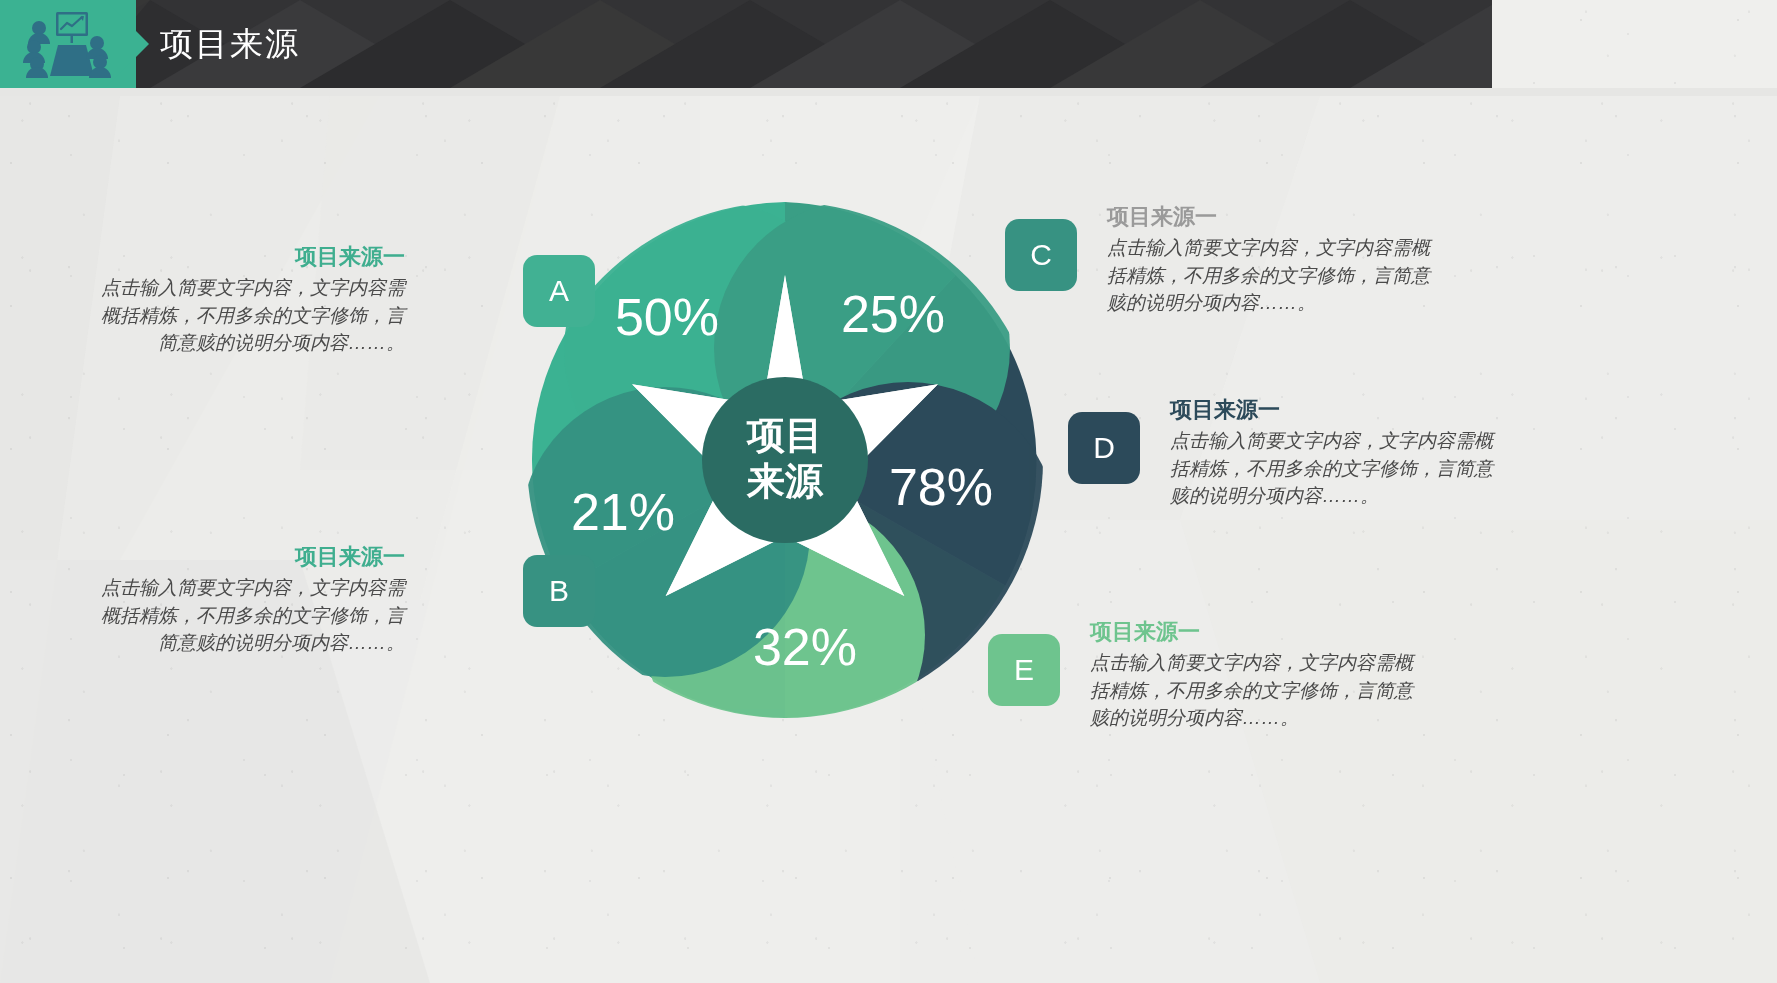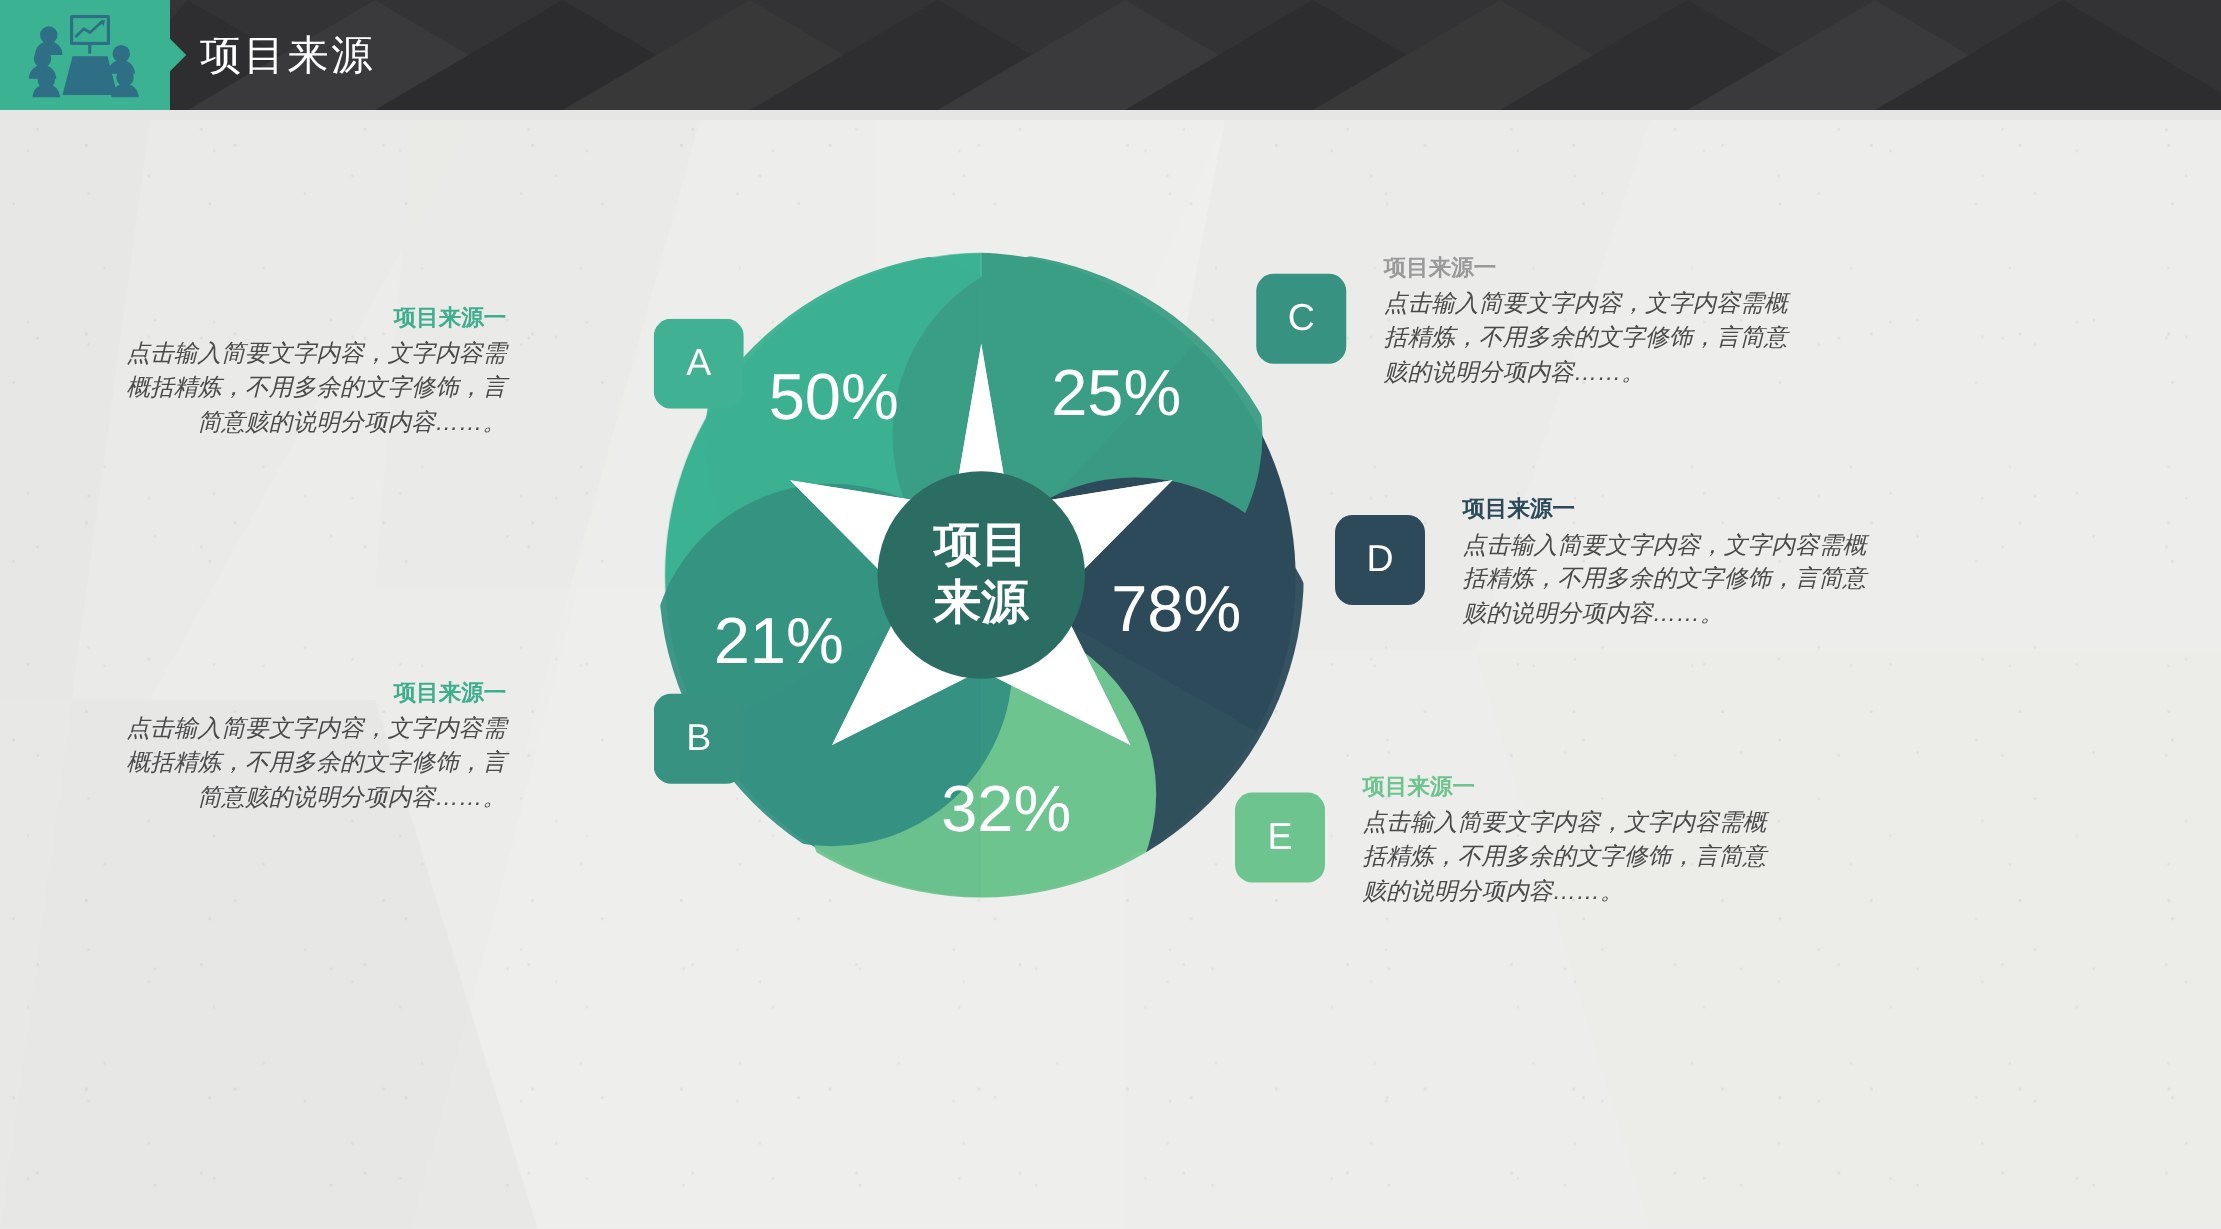--- a/index.html
+++ b/index.html
@@ -32,21 +32,21 @@
       radial-gradient(circle at 73% 9%,  rgba(120,120,120,.20) 0 1px, transparent 1.4px),
       radial-gradient(circle at 88% 48%, rgba(120,120,120,.22) 0 1px, transparent 1.4px),
       radial-gradient(circle at 15% 88%, rgba(120,120,120,.20) 0 1px, transparent 1.4px),
       radial-gradient(circle at 66% 35%, rgba(120,120,120,.18) 0 1px, transparent 1.4px);
     background-size:157px 143px,131px 167px,173px 121px,119px 151px,
                     163px 129px,141px 173px,149px 137px,127px 159px;
   }
 
   
   #header {
-    position:absolute; left:0; top:0; width:1777px; height:88px;
+    position:absolute; left:0; top:0; width:1492px; height:88px;
     background:#333335; z-index:5; overflow:hidden;text-align:center;
   }
   .hdr-facets { position:absolute; inset:0; }
   .hdr-tab {
     position:absolute; left:0; top:0; width:136px; height:88px;
     background:#3bb292; z-index:2;
     clip-path:polygon(0 0, 100% 0, 100% 100%, 0 100%);
   }
   .hdr-tab-point {
     position:absolute; left:105px; top:0; width:44px; height:88px;
@@ -72,21 +72,21 @@
   
   .item { position:absolute; z-index:4; }
 
   .badge {
     position:absolute; width:72px; height:72px; border-radius:14px;
     color:#fff; font-size:30px; display:flex; align-items:center; justify-content:center;
     font-family:"Liberation Sans","DejaVu Sans",sans-serif;
   }
 
   .txt-title {
-    font-size:18px; font-weight:bold; line-height:1.1;
+    font-size:22px; font-weight:bold; line-height:1.1;
     font-family:"Liberation Sans","DejaVu Sans",sans-serif;
     white-space:nowrap;
   }
   .txt-body {
     font-size:19px; line-height:1.45; color:#4a4a4a; margin-top:5px;
     font-family:"Liberation Sans","DejaVu Sans",sans-serif;
     font-style:italic;
   }
 
   

